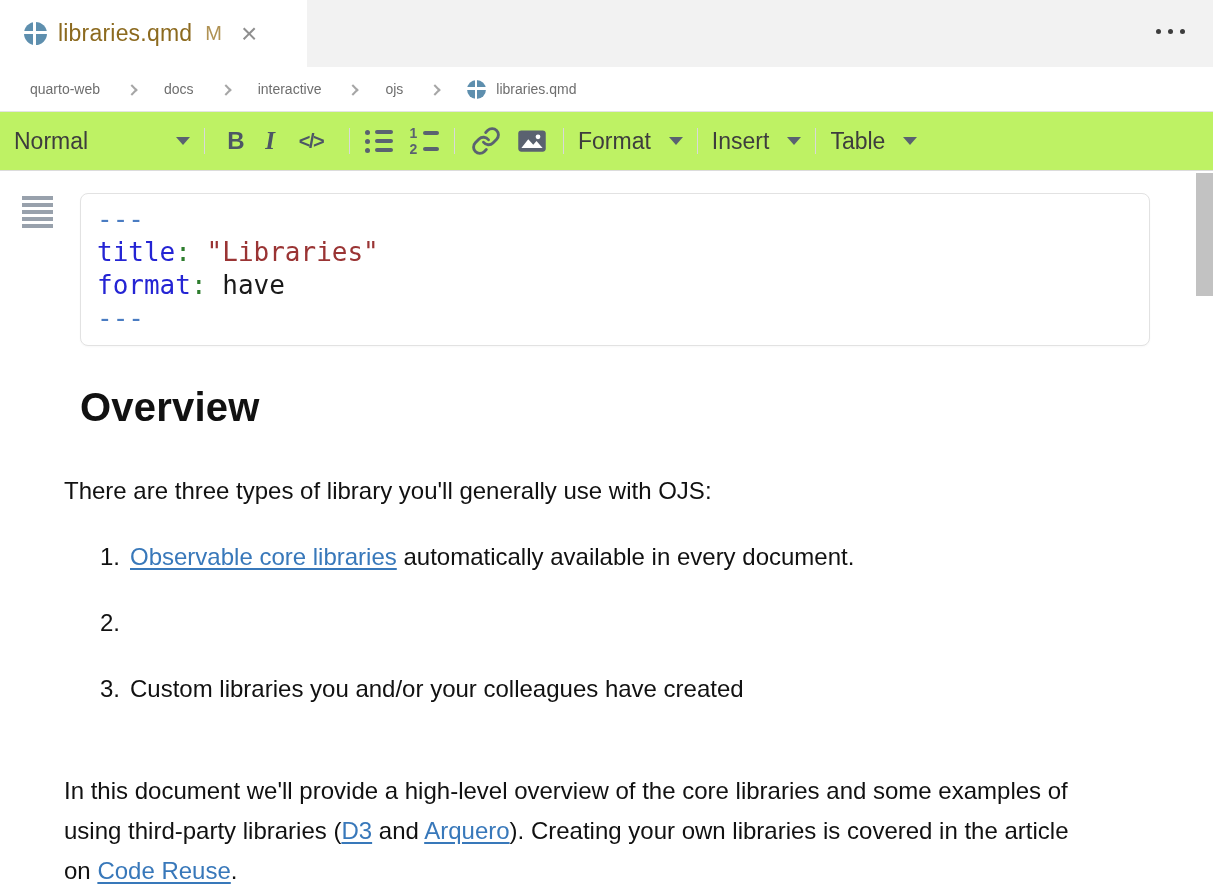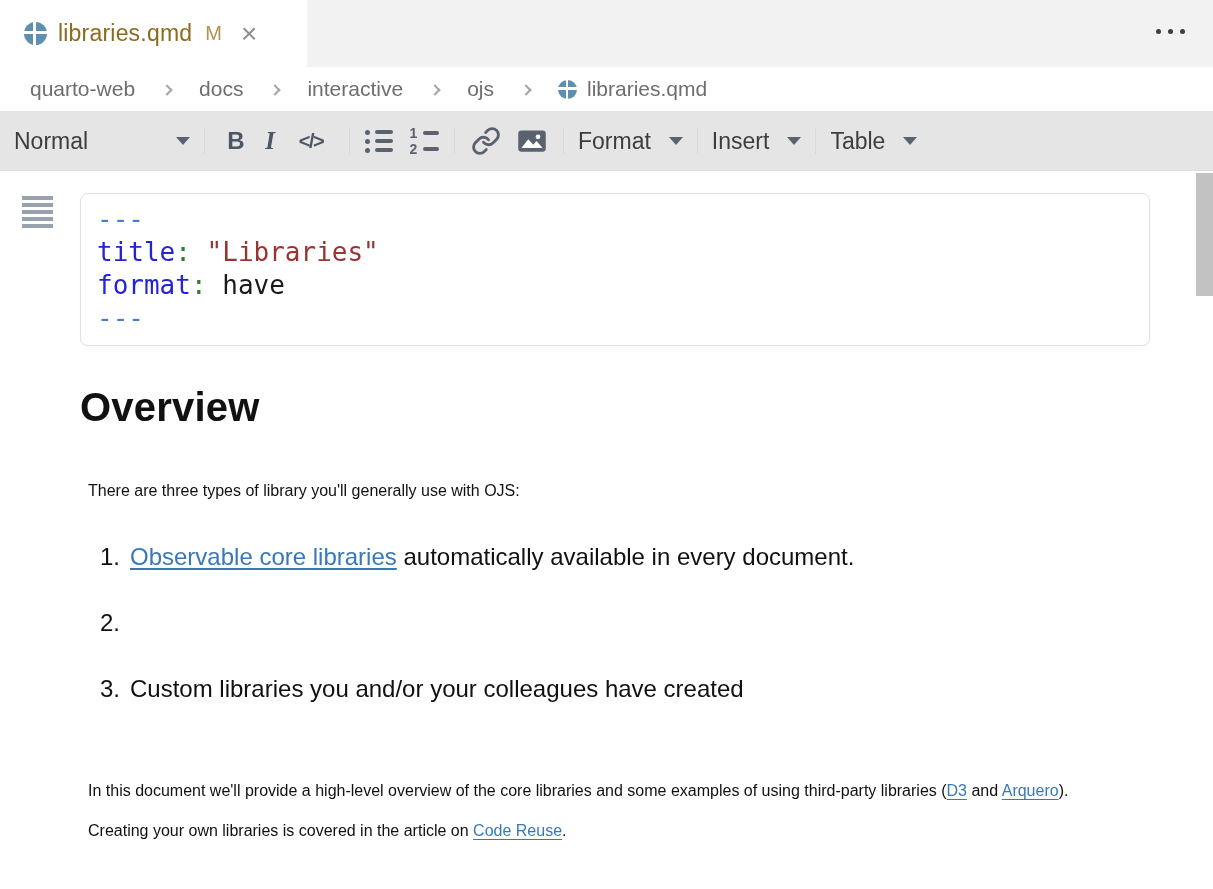--- a/index.html
+++ b/index.html
@@ -22,32 +22,32 @@
   .tab-title { font-size:23px; color:#8c6a1f; letter-spacing:0.2px; }
   .tab-badge { font-size:20px; color:#b09254; font-weight:500; margin-left:2px; }
   .tab-close { font-size:28px; line-height:1; color:#8f8f8f; margin-left:8px; font-weight:300; }
   .more-actions { position:absolute; right:28px; top:29px; display:flex; gap:7px; cursor:pointer; }
   .more-actions i { width:5px; height:5px; border-radius:50%; background:#3d3d3d; }
 
   
   .breadcrumbs {
     position:absolute; top:67px; left:0; width:1213px; height:45px; background:#ffffff;
     border-bottom:1px solid #e4e4e4; display:flex; align-items:center; padding-left:30px;
-    font-size:21px; color:#6e6e6e; gap:28px;
+    font-size:14px; color:#6e6e6e; gap:28px;
   }
   .crumb { cursor:pointer; white-space:nowrap; }
   .crumb-sep { width:8px; height:8px; border-top:2px solid #a6a6a6; border-right:2px solid #a6a6a6; transform:rotate(45deg); margin-top:1px; flex:0 0 auto; }
   .crumb-file { display:flex; align-items:center; gap:10px; }
   .quarto-icon.small { width:19px; height:19px; }
   .quarto-icon.small::before { top:7.5px; height:2.5px; }
   .quarto-icon.small::after  { left:7.5px; width:2.5px; }
 
   
   .toolbar {
-    position:absolute; top:112px; left:0; width:1213px; height:59px; background:#e5e5e5;
+    position:absolute; top:112px; left:0; width:1213px; height:59px; background:#bef264;
     border-bottom:1px solid #dcdcdc; display:flex; align-items:center; padding-left:14px;
     color:#3d3d3d;
   }
   .tb-sep { width:1px; height:26px; background:#d9d9d9; margin:0 14px; flex:0 0 auto; }
   .tb-btn { display:flex; align-items:center; justify-content:center; cursor:pointer; color:#4d5665; }
   .style-select { width:176px; display:flex; align-items:center; justify-content:space-between; font-size:23px; color:#3d3d3d; cursor:pointer; }
   .caret { width:0; height:0; border-left:7px solid transparent; border-right:7px solid transparent; border-top:8px solid #5a6270; }
   .tb-bold { font-size:24px; font-weight:800; width:34px; }
   .tb-italic { font-family:"Liberation Serif", serif; font-style:italic; font-size:25px; font-weight:700; width:34px; }
   .tb-code { font-size:20px; font-weight:700; letter-spacing:-1.5px; width:48px; }
@@ -77,21 +77,21 @@
     font-family:"DejaVu Sans Mono", monospace; font-size:26px; line-height:33px;
   }
   .code-line { white-space:pre; }
   .tok-fence { color:#4a7cc2; }
   .tok-key { color:#2424d4; }
   .tok-colon { color:#2e7d2e; }
   .tok-string { color:#9a3434; }
   .tok-plain { color:#1a1a1a; }
 
   .doc-heading { position:absolute; left:80px; top:213px; font-size:40px; line-height:46px; font-weight:700; color:#111111; letter-spacing:0.2px; }
-  .doc-para { position:absolute; left:88px; font-size:16px; color:#111111; }
+  .doc-para { position:absolute; left:64px; font-size:24px; color:#111111; }
   .intro-para { top:303px; line-height:34px; width:1030px; }
   .olist { position:absolute; left:80px; top:369px; font-size:24px; color:#111111; }
   .olist-item { display:flex; line-height:34px; margin-bottom:32px; }
   .olist-item .num { width:50px; text-align:right; padding-right:10px; flex:0 0 auto; }
   .closing-para { top:572px; line-height:40px; width:1014px;margin-top:28px; }
   a.link, .link { color:#3878ba; text-decoration:underline; text-underline-offset:3px; cursor:pointer; }
 </style>
 </head>
 <body>
 

